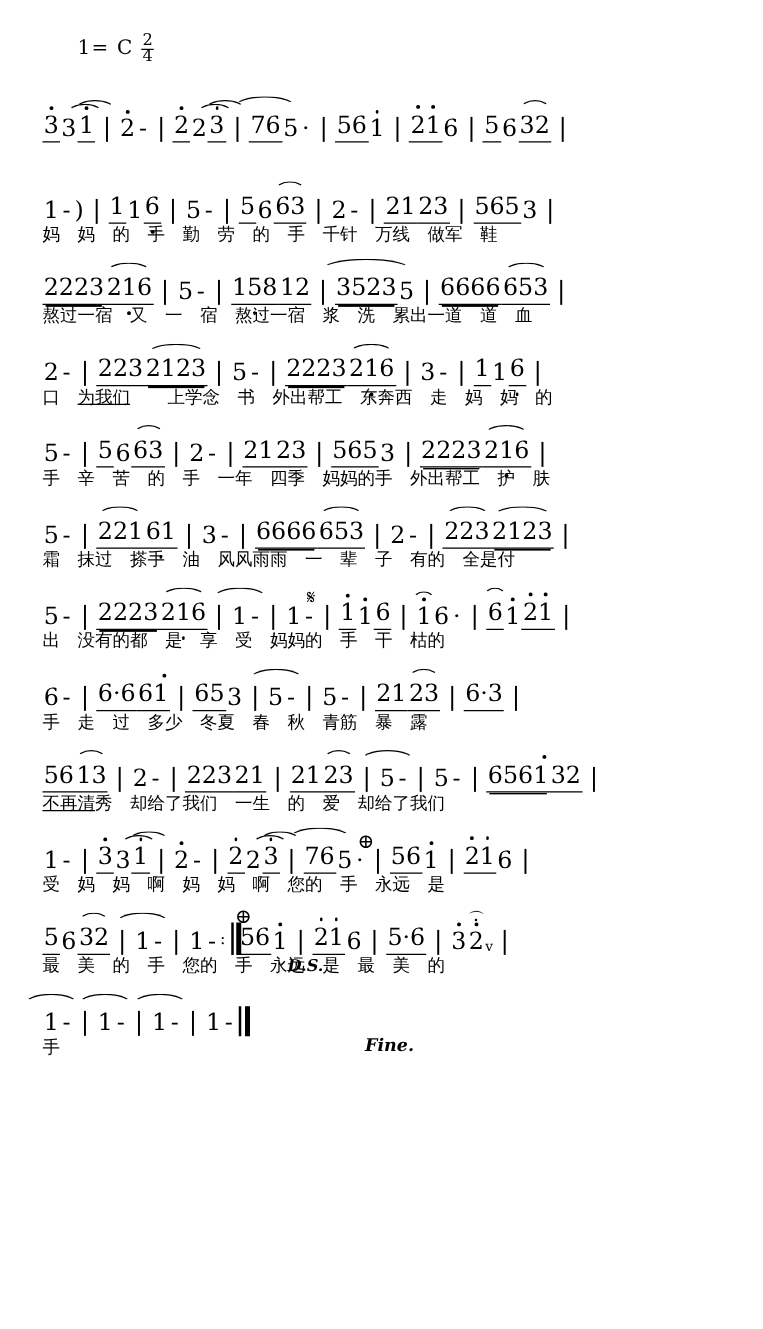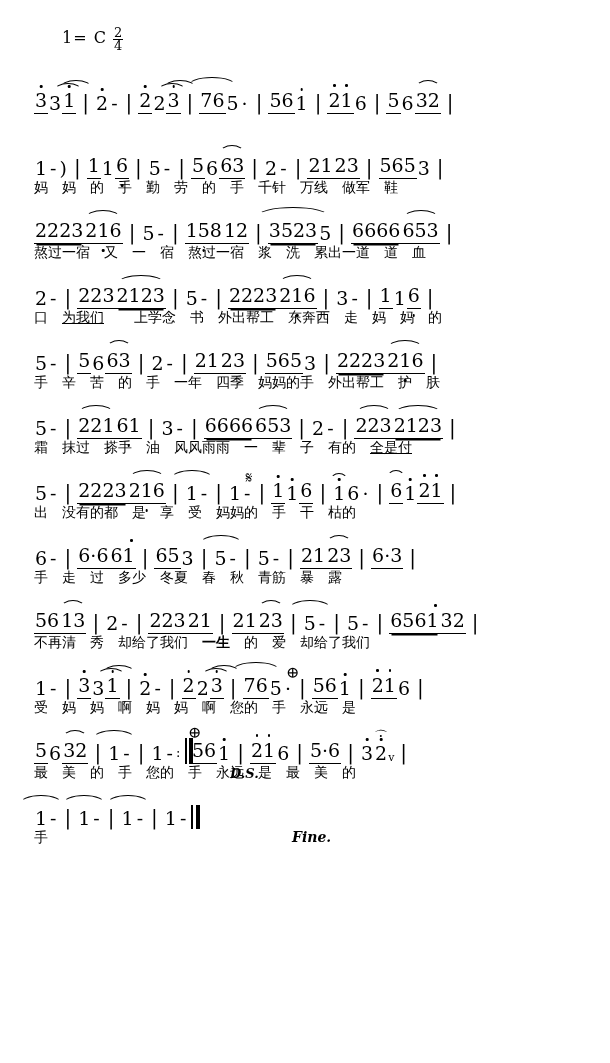--- a/index.html
+++ b/index.html
@@ -402,21 +402,21 @@
         <div class="lyrics">
           <span class="lyr" style="margin-right: 14px;">霜</span>
           <span class="lyr" style="margin-right: 14px;">抹过</span>
           <span class="lyr" style="margin-right: 14px;">搽手</span>
           <span class="lyr" style="margin-right: 14px;">油</span>
           <span class="lyr" style="margin-right: 14px;">风风雨雨</span>
           <span class="lyr" style="margin-right: 14px;">一</span>
           <span class="lyr" style="margin-right: 14px;">辈</span>
           <span class="lyr" style="margin-right: 14px;">子</span>
           <span class="lyr" style="margin-right: 14px;">有的</span>
-          <span class="lyr" style="margin-right: 22px; text-decoration: underline;">全是付</span>
+          <span class="lyr" style="margin-right: 22px;">全是付</span>
         </div>
       </div>
       <div class="sysline">
         <div class="notes">
           <span class="tok n">5</span>
           <span class="tok n dash">-</span>
           <span class="tok n bar">|</span>
           <span class="tok n u2">2223</span>
           <span class="tok n u1 oc-dn">216<span class="arc" style="width: 33px;"></span></span>
           <span class="tok n bar">|</span>
@@ -508,24 +508,24 @@
           <span class="tok n dash">-</span>
           <span class="tok n bar">|</span>
           <span class="tok n">5</span>
           <span class="tok n dash">-</span>
           <span class="tok n bar">|</span>
           <span class="tok n u2">6561<span style="position: absolute; right: 3px; top: -5px; width: 2.6px; height: 2.6px; border-radius: 50%; background: rgb(0, 0, 0);"></span></span>
           <span class="tok n u1">32</span>
           <span class="tok n bar">|</span>
         </div>
         <div class="lyrics">
-          <span class="lyr" style="margin-right: 14px;">不再清</span>
+          <span class="lyr" style="margin-right: 0; text-decoration: underline;">不再清</span>
           <span class="lyr" style="margin-right: 14px;">秀</span>
           <span class="lyr" style="margin-right: 14px;">却给了我们</span>
-          <span class="lyr" style="margin-right: 14px; font-weight: bold;">一生</span>
+          <span class="lyr" style="margin-right: 14px;">一生</span>
           <span class="lyr" style="margin-right: 14px;">的</span>
           <span class="lyr" style="margin-right: 14px;">爱</span>
           <span class="lyr" style="margin-right: 14px;">却给了我们</span>
         </div>
       </div>
       <div class="sysline">
         <div class="notes">
           <span class="tok n">1</span>
           <span class="tok n dash">-</span>
           <span class="tok n bar">|</span>

